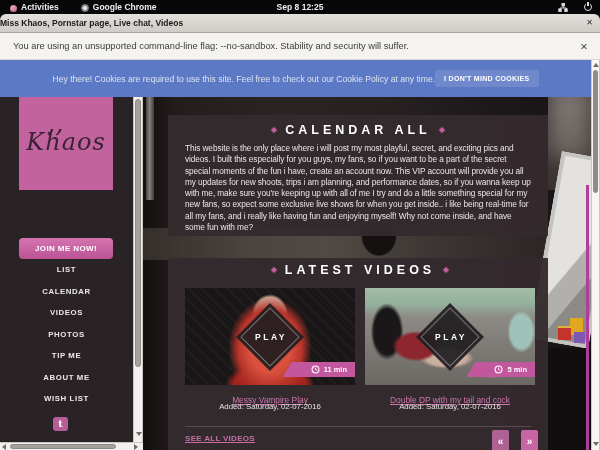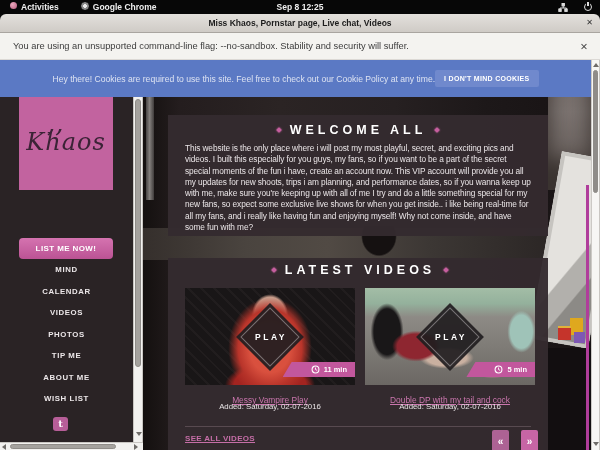--- a/index.html
+++ b/index.html
@@ -4,35 +4,35 @@
 <style>
   * { margin:0; padding:0; box-sizing:border-box; }
   html,body { background:#000; }
   #screen {
     position:relative; width:600px; height:450px; overflow:hidden;
     font-family:"Liberation Sans", sans-serif; background:#0a0a0a;
   }
   
   .topbar { position:absolute; left:0; top:0; width:600px; height:14px; background:#070707;
     display:flex; align-items:center; color:#eee; font-size:8.5px; font-weight:bold; }
-  .topbar .grp { display:flex; align-items:flex-start; gap:4px; }
+  .topbar .grp { display:flex; align-items:flex-end; gap:4px; }
   .tb-activities { margin-left:10px; }
   .tb-chrome { margin-left:22px; }
   .dot-icon { width:7px; height:7px; border-radius:50%; background:radial-gradient(circle at 35% 35%, #eaa9bd, #b85b7e); }
   .chrome-icon { width:8px; height:8px; border-radius:50%;
     background:radial-gradient(circle at 50% 50%, #e8e8e8 0 28%, #8a8a8a 30% 62%, #555 64%); }
   .tb-clock { position:absolute; left:0; right:0; text-align:center; }
   .tb-right { position:absolute; right:8px; display:flex; gap:16px; align-items:center; }
   .net-icon svg { display:block; }
   .pwr-icon { width:8px; height:8px; border:1.2px solid #ddd; border-radius:50%; position:relative; }
   .pwr-icon::after { content:""; position:absolute; left:2.4px; top:-2.5px; width:1.4px; height:4px; background:#ddd; box-shadow:0 0 0 1px #070707; }
   
   .titlebar { position:absolute; left:0; top:14px; width:600px; height:19px;
     background:linear-gradient(180deg,#e3e0dc,#cfcbc6); border-radius:6px 6px 0 0;
-    border-bottom:1px solid #a9a5a0; display:flex; align-items:center; justify-content:center; }
+    border-bottom:1px solid #a9a5a0; display:flex; align-items:center; }
   .titlebar .title { font-size:8.5px; font-weight:bold; color:#1c1c1c; }
   .titlebar .close { position:absolute; right:7px; top:4px; font-size:8px; color:#333; cursor:default; }
   
   .warnbar { position:absolute; left:0; top:33px; width:600px; height:27px; background:#f4f3f0;
     border-bottom:1px solid #dcd9d5; display:flex; align-items:center; }
   .warnbar .msg { margin-left:13px; font-size:9.3px; color:#3c3c3c; }
   .warnbar .close { position:absolute; right:12px; font-size:9.5px; color:#4a4a4a; }
   
   .sidebar-frame { position:absolute; left:0; top:60px; width:143px; height:390px; background:#2a2325; }
   .main-frame { position:absolute; left:143px; top:60px; width:457px; height:390px; background:#1c1618; overflow:hidden; }
@@ -175,23 +175,23 @@
   <div class="warnbar">
     <span class="msg">You are using an unsupported command-line flag: --no-sandbox. Stability and security will suffer.</span>
     <span class="close">✕</span>
   </div>
 
   <div class="sidebar-frame">
     <div class="logo-box">
       <span class="logo-miss">,,</span>
       <span class="logo-khaos">Khaos</span>
     </div>
-    <button class="join-btn">LIST ME NOW!</button>
+    <button class="join-btn">JOIN ME NOW!</button>
     <div class="nav">
-      <div class="nav-item">MIND</div>
+      <div class="nav-item">LIST</div>
       <div class="nav-item">CALENDAR</div>
       <div class="nav-item">VIDEOS</div>
       <div class="nav-item">PHOTOS</div>
       <div class="nav-item">TIP ME</div>
       <div class="nav-item">ABOUT ME</div>
       <div class="nav-item">WISH LIST</div>
     </div>
     <button class="tw-btn">t</button>
 
     <div class="sb-v-track side-vsb">
@@ -216,21 +216,21 @@
     <div class="bg-window"></div>
     <div class="bg-sill"></div>
     <div class="gift gift-yellow"></div>
     <div class="gift gift-red"></div>
     <div class="gift gift-purple"></div>
     <div class="bg-pinkline"></div>
 
     <div class="panel panel-welcome">
       <div class="sec-head">
         <span class="dmd"></span>
-        <span class="sec-title">WELCOME ALL</span>
+        <span class="sec-title">CALENDAR ALL</span>
         <span class="dmd"></span>
       </div>
       <div class="welcome-body">This website is the only place where i will post my most playful, secret, and exciting pics and videos. I built this especially for you guys, my fans, so if you want to be a part of the secret special moments of the fun i have, create an account now. This VIP account will provide you all my updates for new shoots, trips i am planning, and performance dates, so if you wanna keep up with me, make sure you're keeping up with all of me I try and do a little something special for my new fans, so expect some exclusive live shows for when you get inside.. i like being real-time for all my fans, and i really like having fun and enjoying myself! Why not come inside, and have some fun with me?</div>
     </div>
 
     <div class="panel panel-latest">
       <div class="sec-head">
         <span class="dmd"></span>
         <span class="sec-title">LATEST VIDEOS</span>
         <span class="dmd"></span>

